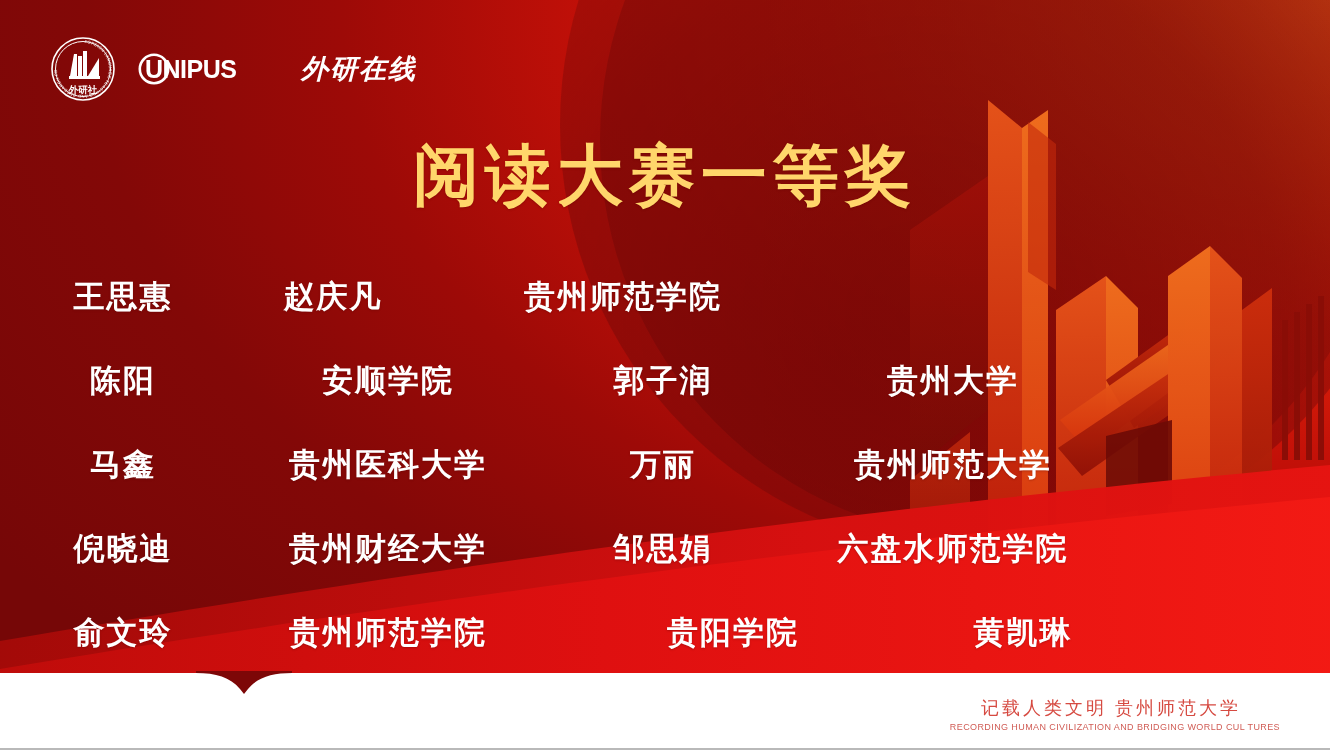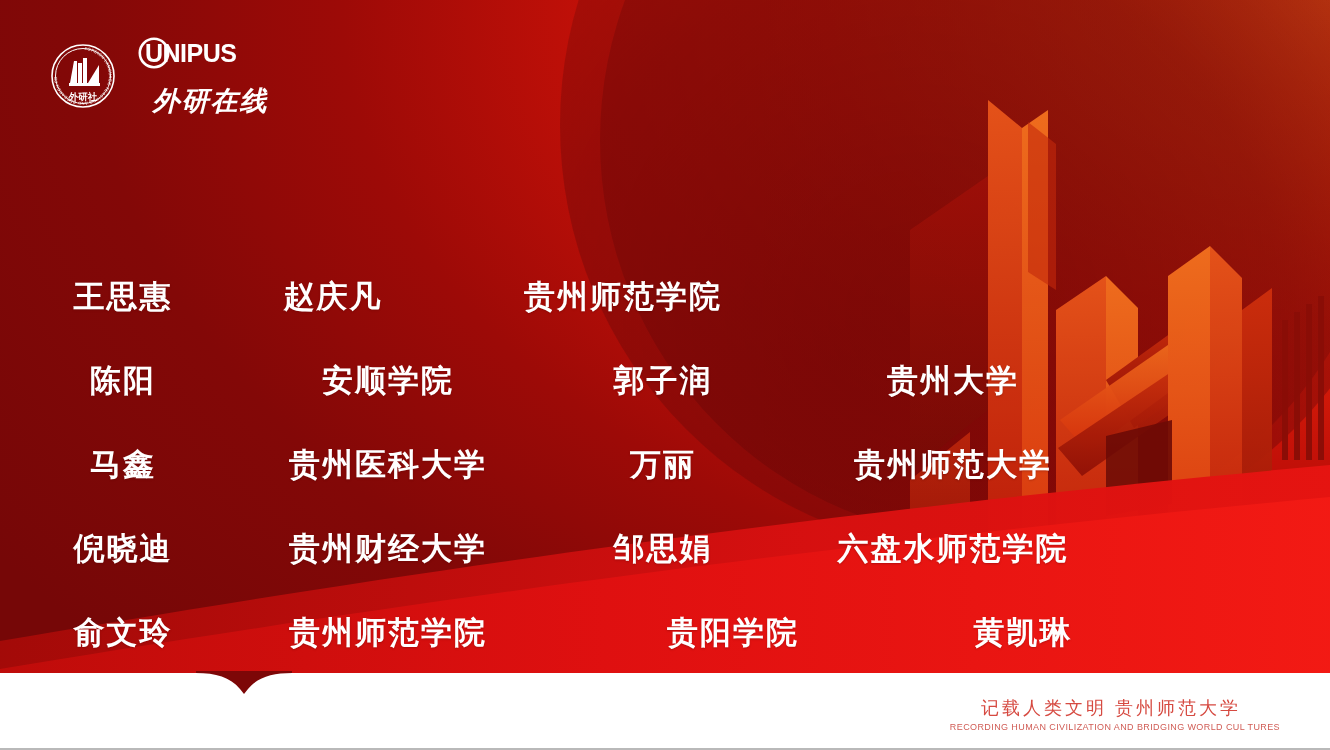--- a/index.html
+++ b/index.html
@@ -120,21 +120,20 @@
   .seal {
     position: relative;
     width: 66px;
     height: 66px;
     flex: 0 0 auto;
   }
   .unipus-lockup {
     display: flex;
     align-items: center;
     gap: 18px;
-    flex-direction: column;
   }
   .unipus-wordmark { display: block; }
   .brand-cn {
     color: #ffffff;
     font-size: 27px;
     font-weight: bold;
     letter-spacing: 2px;
     line-height: 1;
     white-space: nowrap;
     font-style: italic;
@@ -319,20 +318,21 @@
     <div class="unipus-lockup">
       <svg class="unipus-wordmark" width="145" height="34" viewBox="0 0 145 34">
         <circle cx="16" cy="17" r="14.2" fill="none" stroke="#ffffff" stroke-width="2.6"></circle>
         <text x="7" y="26" font-family="'Liberation Sans', sans-serif" font-size="25" font-weight="bold" fill="#ffffff" letter-spacing="-0.5">UNIPUS</text>
       </svg>
       <span class="brand-cn">外研在线</span>
     </div>
 
   </div>
 
+  <div class="title">阅读大赛一等奖</div>
 
   <div class="winners">
 
     <div class="wrow">
       <div class="cell c-name1">王思惠</div>
       <div class="cell c-name2">赵庆凡</div>
       <div class="cell c-org2">贵州师范学院</div>
     </div>
 
     <div class="wrow">

